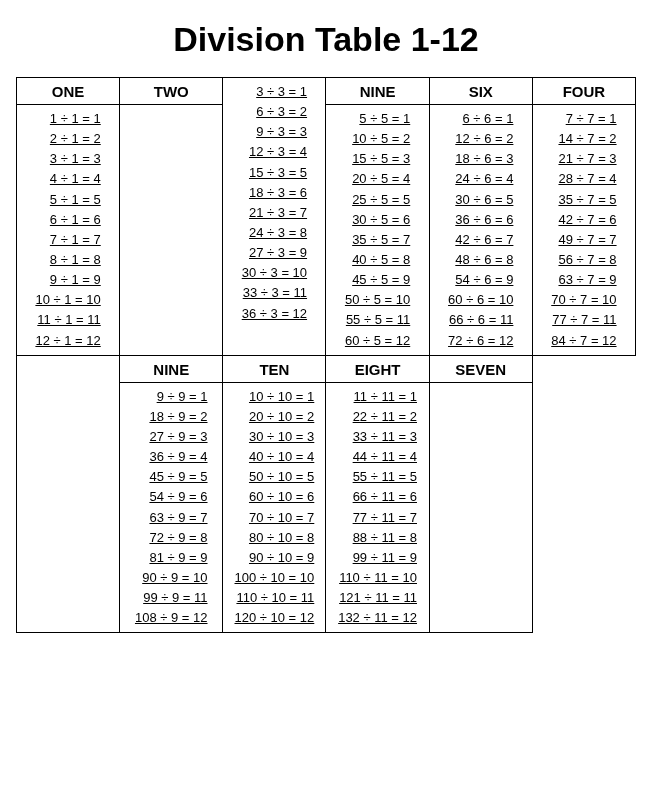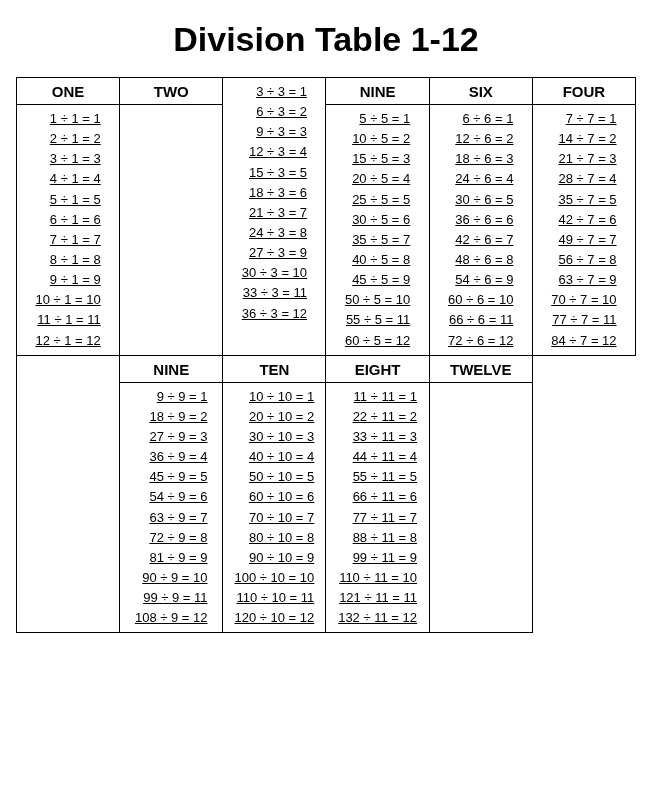--- a/index.html
+++ b/index.html
@@ -87,15 +87,15 @@
     </div>
     <div class="cell">
       <div class="cell-header">TEN</div>
       <div class="cell-body">10 ÷ 10 = 1<br>20 ÷ 10 = 2<br>30 ÷ 10 = 3<br>40 ÷ 10 = 4<br>50 ÷ 10 = 5<br>60 ÷ 10 = 6<br>70 ÷ 10 = 7<br>80 ÷ 10 = 8<br>90 ÷ 10 = 9<br>100 ÷ 10 = 10<br>110 ÷ 10 = 11<br>120 ÷ 10 = 12</div>
     </div>
     <div class="cell">
       <div class="cell-header">EIGHT</div>
       <div class="cell-body">11 ÷ 11 = 1<br>22 ÷ 11 = 2<br>33 ÷ 11 = 3<br>44 ÷ 11 = 4<br>55 ÷ 11 = 5<br>66 ÷ 11 = 6<br>77 ÷ 11 = 7<br>88 ÷ 11 = 8<br>99 ÷ 11 = 9<br>110 ÷ 11 = 10<br>121 ÷ 11 = 11<br>132 ÷ 11 = 12</div>
     </div>
     <div class="cell">
-      <div class="cell-header">TWELVE</div>
+      <div class="cell-header">SEVEN</div>
     </div>
   </div>
 
 </body></html>

